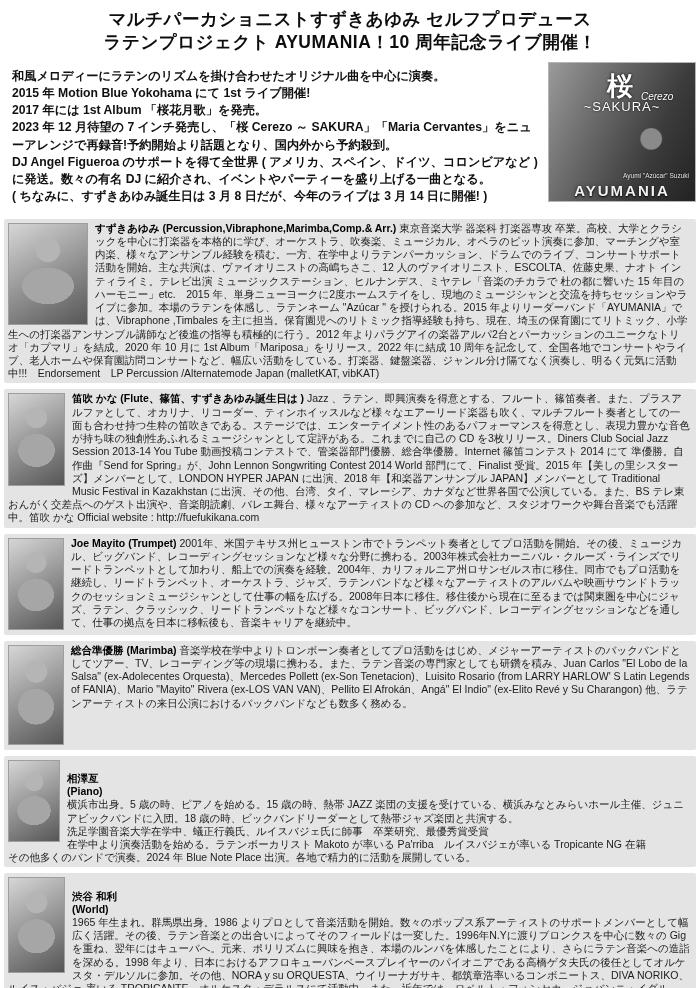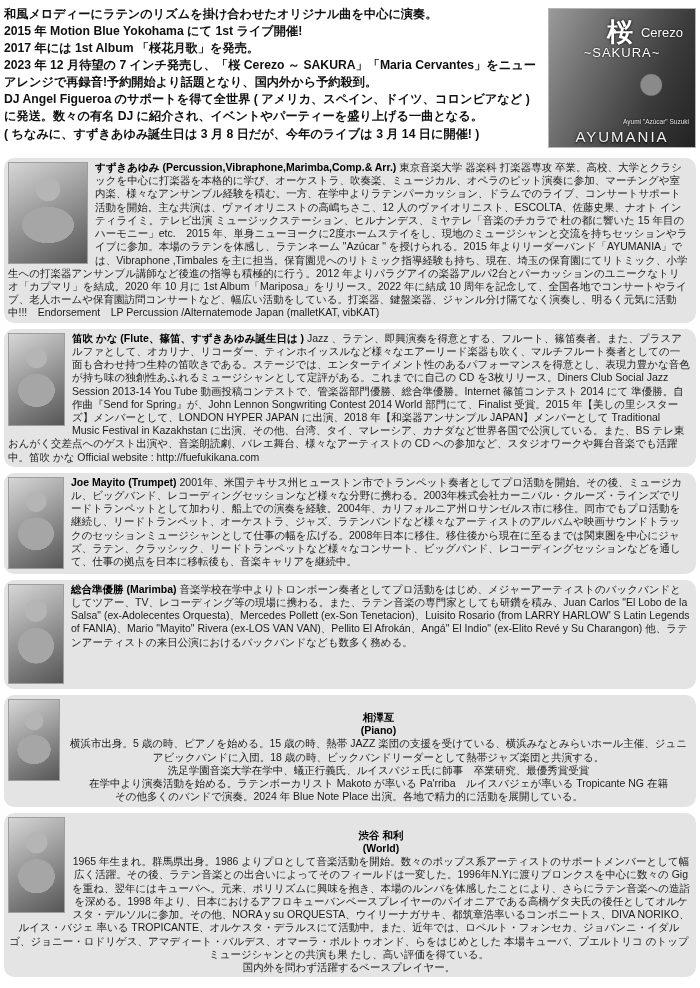--- a/index.html
+++ b/index.html
@@ -17,56 +17,60 @@
   
   .intro{overflow:hidden;margin:0 0 6px 0;}
   .album{
     float:right;width:148px;height:140px;margin:2px 0 4px 8px;position:relative;
     background:
       radial-gradient(circle at 70% 55%, #8a8a8a 0 8%, transparent 9%),
       linear-gradient(115deg,#9a9a9a 0%,#6f6f6f 30%,#3c3c3c 68%,#222 100%);
     border:1px solid #b5b5b5;box-sizing:border-box;color:#fff;
   }
   .album .kanji{position:absolute;top:6px;left:50%;transform:translateX(-58%);font-size:26px;font-weight:bold;text-shadow:0 0 3px #000;}
-  .album .cerezo{position:absolute;top:16px;left:63%;font-size:13px;text-shadow:0 0 2px #000;}
+  .album .cerezo{position:absolute;top:28px;left:63%;font-size:10px;text-shadow:0 0 2px #000;font-style:italic;}
   .album .sakura{position:absolute;top:36px;left:50%;transform:translateX(-50%);font-size:13px;letter-spacing:1px;text-shadow:0 0 2px #000;}
   .album .credit{position:absolute;bottom:22px;right:6px;font-size:6.5px;color:#e8e8e8;text-shadow:0 0 2px #000;}
-  .album .band{position:absolute;bottom:2px;left:50%;transform:translateX(-50%);font-size:15px;font-weight:normal;letter-spacing:2px;color:#f2f2f2;text-shadow:0 1px 2px #000,0 0 4px #333;}
+  .album .band{position:absolute;bottom:2px;left:50%;transform:translateX(-50%);font-size:15px;font-weight:bold;letter-spacing:2px;color:#f2f2f2;text-shadow:0 1px 2px #000,0 0 4px #333;}
   .introtext{
-    margin:0;font-size:12.2px;font-weight:bold;line-height:1.40;white-space:pre-line;color:#101010;
+    margin:8px;font-size:12.2px;font-weight:bold;line-height:1.40;white-space:pre-line;color:#101010;
   }
   
   .profile{
-    clear:both;background:#e4e4e4;border-radius:10px;margin:0 0 6px 0;
+    clear:both;background:#e4e4e4;border-radius:2px;margin:0 0 6px 0;
     padding:3px 6px 3px 4px;overflow:hidden;
     font-size:10.5px;line-height:1.26;color:#1b1b1b;
   }
   .profile:last-child{margin-bottom:0;}
   .photo{
     float:left;margin:1px 7px 2px 0;border:1px solid #9e9e9e;box-sizing:border-box;
     background:
       radial-gradient(circle at 50% 26%, #b5b5b5 0 14%, transparent 15%),
       radial-gradient(ellipse 55% 30% at 50% 62%, #a6a6a6 0 60%, transparent 61%),
       linear-gradient(150deg,#d6d6d6 0%,#8f8f8f 55%,#565656 100%);
   }
   .ph1{width:80px;height:102px;}
   .ph2{width:57px;height:93px;}
   .ph3{width:56px;height:92px;}
   .ph4{width:56px;height:100px;}
   .ph5{width:52px;height:82px;}
   .ph6{width:57px;height:96px;}
   .ptext{margin:0;}
   .ptext b{font-weight:bold;color:#000;}
-  .pre{white-space:pre-line;text-align:center;}
+  .pre{white-space:pre-line;}
 </style>
 </head>
 <body>
 
 <div class="page">
 
+  <div class="title">
+    <div>マルチパーカショニストすずきあゆみ セルフプロデュース</div>
+    <div>ラテンプロジェクト AYUMANIA！10 周年記念ライブ開催！</div>
+  </div>
 
   <div class="intro">
     <div class="album">
       <span class="kanji">桜</span>
       <span class="cerezo">Cerezo</span>
       <span class="sakura">~SAKURA~</span>
       <span class="credit">Ayumi "Azúcar" Suzuki</span>
       <span class="band">AYUMANIA</span>
     </div>
     <p class="introtext">和風メロディーにラテンのリズムを掛け合わせたオリジナル曲を中心に演奏。

